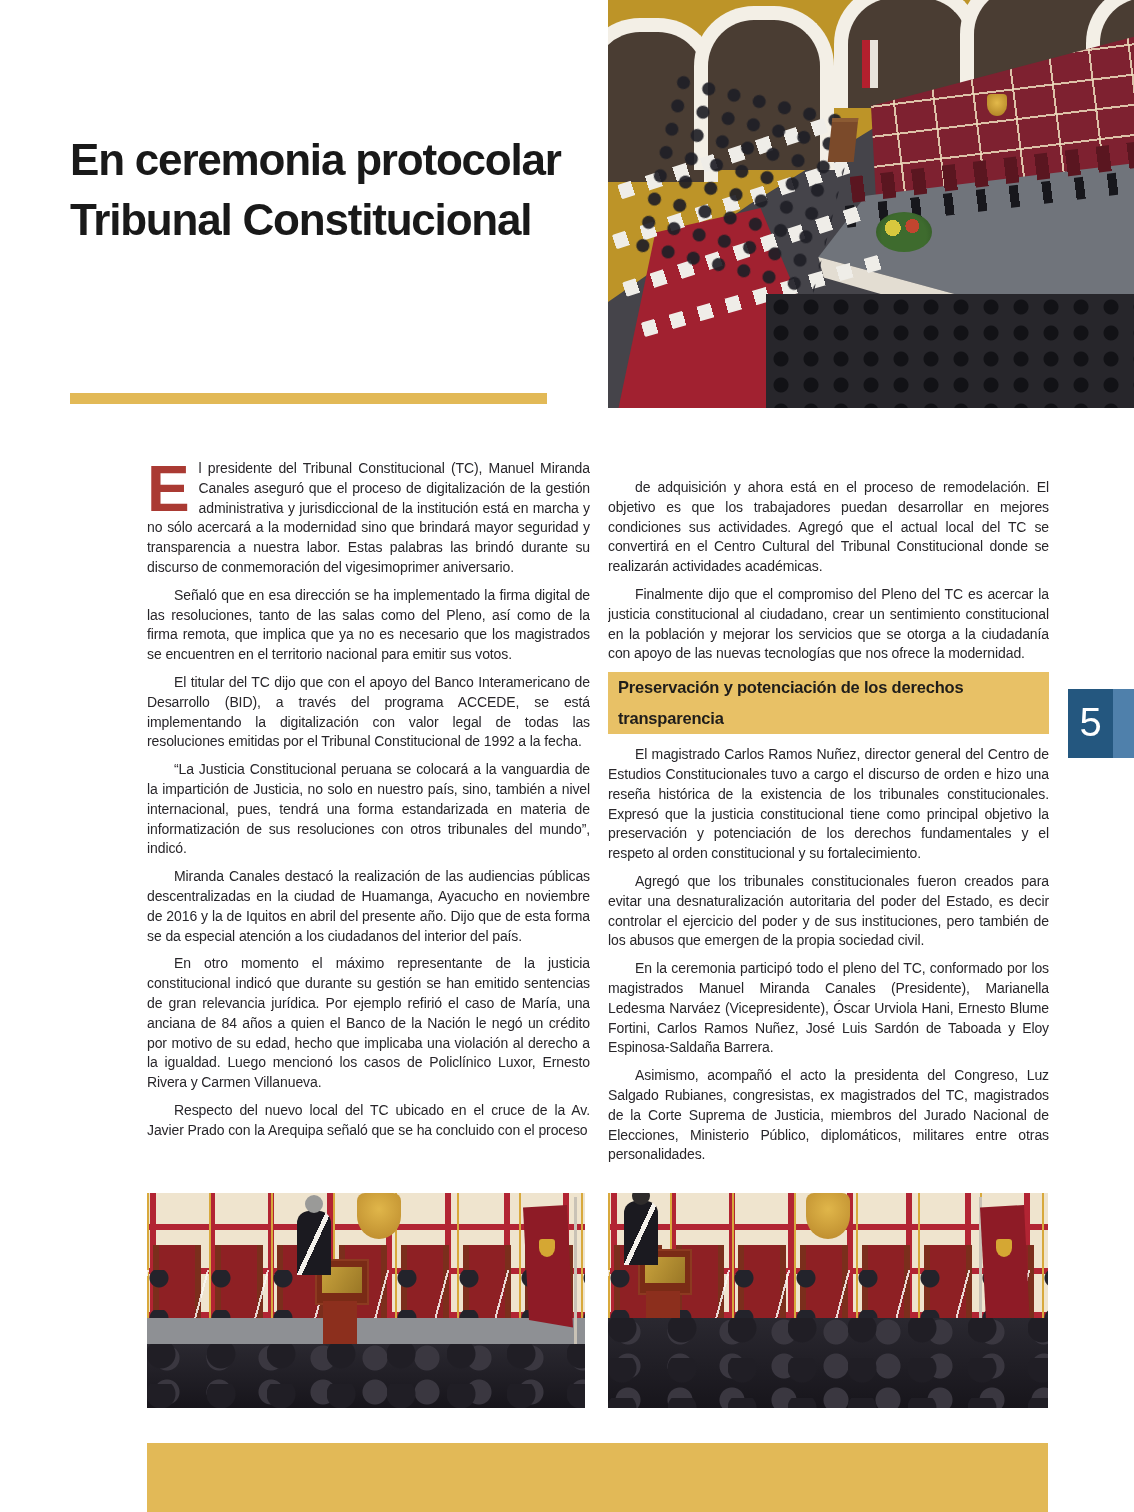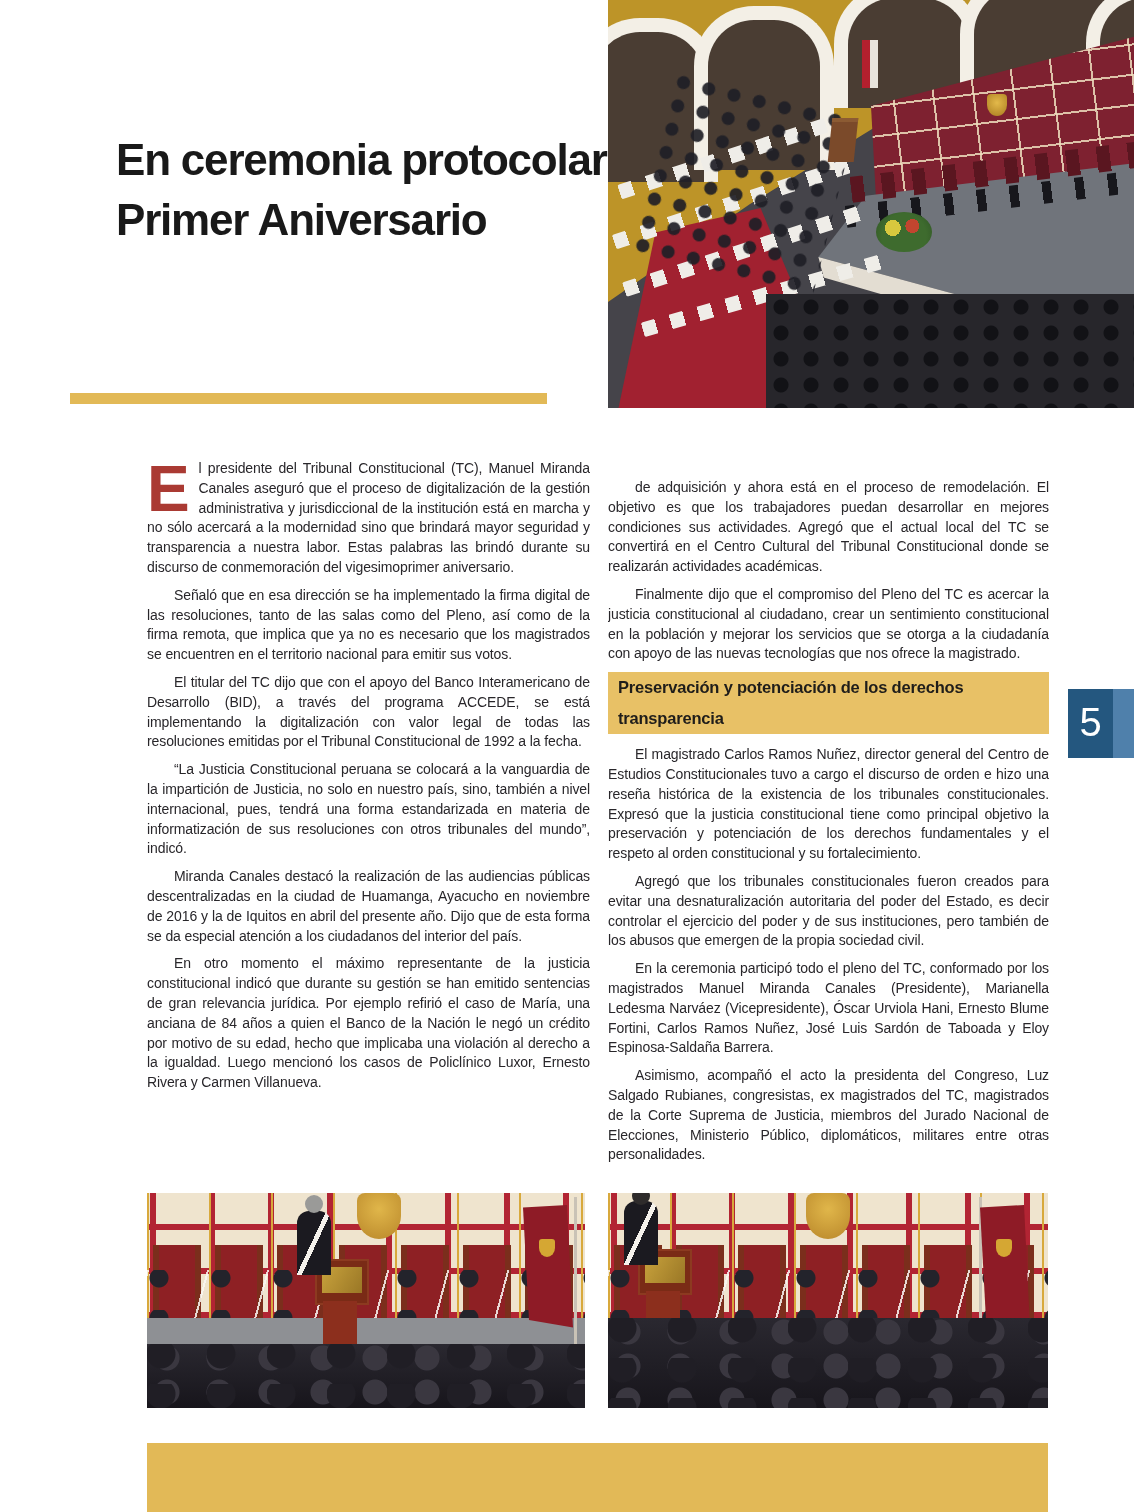--- a/index.html
+++ b/index.html
@@ -1,21 +1,21 @@
 <!DOCTYPE html>
 <html><head>
 <meta charset="utf-8">
 <style>
   html,body{margin:0;padding:0;background:#888;}
   .page{position:relative;width:1134px;height:1512px;background:#ffffff;margin:0 auto;overflow:hidden;
         font-family:"Liberation Sans",sans-serif;}
 
   
   .headline{position:absolute;left:70px;top:130px;width:525px;color:#191919;}
-  .headline .hl{font-weight:700;font-size:44px;line-height:60px;letter-spacing:-1.2px;white-space:nowrap;margin-left:46px;}
+  .headline .hl{font-weight:700;font-size:44px;line-height:60px;letter-spacing:-1.2px;white-space:nowrap;}
   .gold-rule{position:absolute;left:70px;top:393px;width:477px;height:11px;background:#E2B957;}
 
   
   .col{position:absolute;width:443px;color:#28262a;}
   .col-left{left:147px;top:459px;height:722px;overflow:hidden;}
   .col-right{left:608px;top:478px;width:441px;height:727px;overflow:hidden;}
   p.para{margin:0 0 8px 0;font-size:14px;line-height:19.8px;text-align:justify;letter-spacing:-0.1px;}
   p.indent{text-indent:27px;}
   .dropcap{float:left;font-weight:700;font-size:64px;line-height:52px;color:#AA3A33;margin:4px 9px 0 0;}
   .section-heading{background:#E8C166;color:#1f1d1a;font-weight:700;font-size:16.5px;line-height:31px;
@@ -105,21 +105,21 @@
   .bp-flag-emblem{left:16px;top:34px;width:16px;height:18px;background:#D5A733;border-radius:3px 3px 50% 50%;}
   .bp-pole{top:4px;width:3px;height:160px;background:#C9C2B6;}
 </style>
 </head>
 <body>
 
 <div class="page">
 
   <div class="headline">
     <div class="hl">En ceremonia protocolar</div>
-    <div class="hl">Primer Aniversario</div>
+    <div class="hl">Tribunal Constitucional</div>
   </div>
   <div class="gold-rule"></div>
 
   <div class="photo-top">
     <div class="tp-yellow"></div>
     <div class="tp-cream-tr"></div>
     <div class="arch a1"></div>
     <div class="arch a2"></div>
     <div class="arch a3"></div>
     <div class="arch a4"></div>
@@ -146,25 +146,26 @@
     <div class="tp-flag"></div>
   </div>
 
   <div class="col col-left">
     <p class="para"><span class="dropcap">E</span><span>l presidente del Tribunal Constitucional (TC), Manuel Miranda Canales aseguró que el proceso de digitalización de la gestión administrativa y jurisdiccional de la institución está en marcha y no sólo acercará a la modernidad sino que brindará mayor seguridad y transparencia a nuestra labor. Estas palabras las brindó durante su discurso de conmemoración del vigesimoprimer aniversario.</span></p>
     <p class="para indent">Señaló que en esa dirección se ha implementado la firma digital de las resoluciones, tanto de las salas como del Pleno, así como de la firma remota, que implica que ya no es necesario que los magistrados se encuentren en el territorio nacional para emitir sus votos.</p>
     <p class="para indent">El titular del TC dijo que con el apoyo del Banco Interamericano de Desarrollo (BID), a través del programa ACCEDE, se está implementando la digitalización con valor legal de todas las resoluciones emitidas por el Tribunal Constitucional de 1992 a la fecha.</p>
     <p class="para indent">“La Justicia Constitucional peruana se colocará a la vanguardia de la impartición de Justicia, no solo en nuestro país, sino, también a nivel internacional, pues, tendrá una forma estandarizada en materia de informatización de sus resoluciones con otros tribunales del mundo”, indicó.</p>
     <p class="para indent">Miranda Canales destacó la realización de las audiencias públicas descentralizadas en la ciudad de Huamanga, Ayacucho en noviembre de 2016 y la de Iquitos en abril del presente año. Dijo que de esta forma se da especial atención a los ciudadanos del interior del país.</p>
     <p class="para indent">En otro momento el máximo representante de la justicia constitucional indicó que durante su gestión se han emitido sentencias de gran relevancia jurídica. Por ejemplo refirió el caso de María, una anciana de 84 años a quien el Banco de la Nación le negó un crédito por motivo de su edad, hecho que implicaba una violación al derecho a la igualdad. Luego mencionó los casos de Policlínico Luxor, Ernesto Rivera y Carmen Villanueva.</p>
+    <p class="para indent">Respecto del nuevo local del TC ubicado en el cruce de la Av. Javier Prado con la Arequipa señaló que se ha concluido con el proceso</p>
   </div>
 
   <div class="col col-right">
     <p class="para indent">de adquisición y ahora está en el proceso de remodelación. El objetivo es que los trabajadores puedan desarrollar en mejores condiciones sus actividades. Agregó que el actual local del TC se convertirá en el Centro Cultural del Tribunal Constitucional donde se realizarán actividades académicas.</p>
-    <p class="para indent">Finalmente dijo que el compromiso del Pleno del TC es acercar la justicia constitucional al ciudadano, crear un sentimiento constitucional en la población y mejorar los servicios que se otorga a la ciudadanía con apoyo de las nuevas tecnologías que nos ofrece la magistrado.</p>
+    <p class="para indent">Finalmente dijo que el compromiso del Pleno del TC es acercar la justicia constitucional al ciudadano, crear un sentimiento constitucional en la población y mejorar los servicios que se otorga a la ciudadanía con apoyo de las nuevas tecnologías que nos ofrece la modernidad.</p>
     <div class="section-heading">Preservación y potenciación de los derechos transparencia</div>
     <p class="para indent">El magistrado Carlos Ramos Nuñez, director general del Centro de Estudios Constitucionales tuvo a cargo el discurso de orden e hizo una reseña histórica de la existencia de los tribunales constitucionales. Expresó que la justicia constitucional tiene como principal objetivo la preservación y potenciación de los derechos fundamentales y el respeto al orden constitucional y su fortalecimiento.</p>
     <p class="para indent">Agregó que los tribunales constitucionales fueron creados para evitar una desnaturalización autoritaria del poder del Estado, es decir controlar el ejercicio del poder y de sus instituciones, pero también de los abusos que emergen de la propia sociedad civil.</p>
     <p class="para indent">En la ceremonia participó todo el pleno del TC, conformado por los magistrados Manuel Miranda Canales (Presidente), Marianella Ledesma Narváez (Vicepresidente), Óscar Urviola Hani, Ernesto Blume Fortini, Carlos Ramos Nuñez, José Luis Sardón de Taboada y Eloy Espinosa-Saldaña Barrera.</p>
     <p class="para indent">Asimismo, acompañó el acto la presidenta del Congreso, Luz Salgado Rubianes, congresistas, ex magistrados del TC, magistrados de la Corte Suprema de Justicia, miembros del Jurado Nacional de Elecciones, Ministerio Público, diplomáticos, militares entre otras personalidades.</p>
   </div>
 
   <div class="page-tab">
     <div class="light"></div>
     <div class="dark">5</div>

